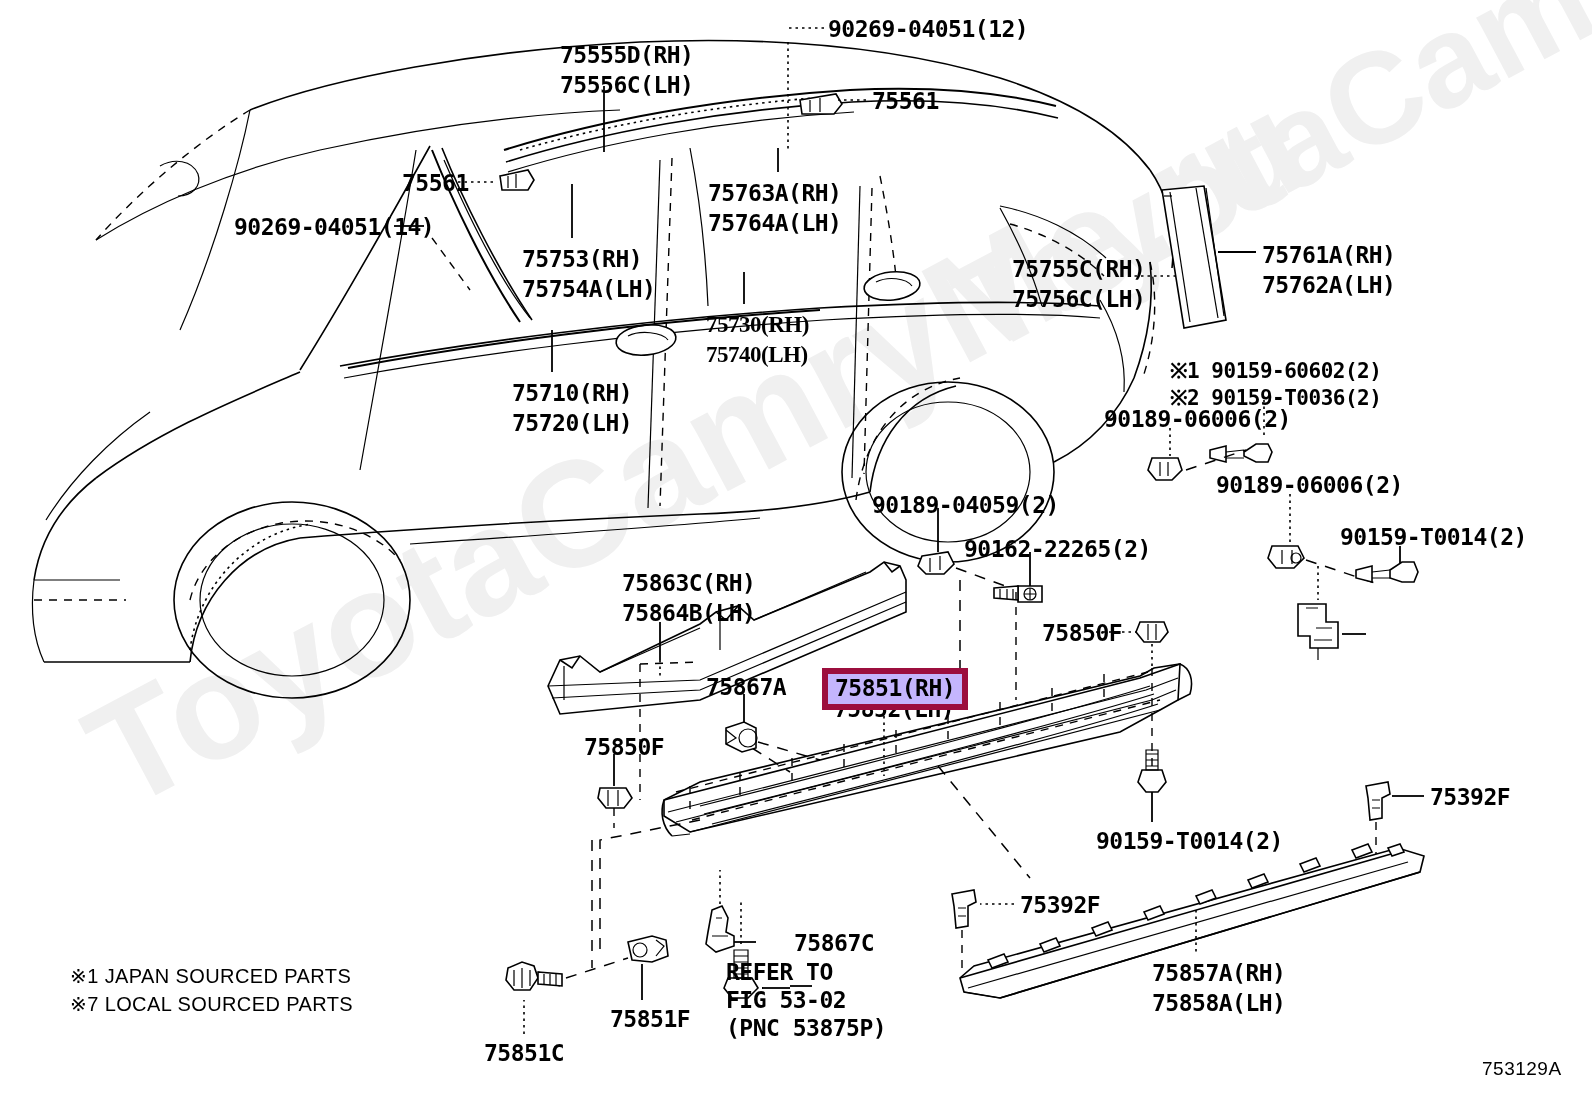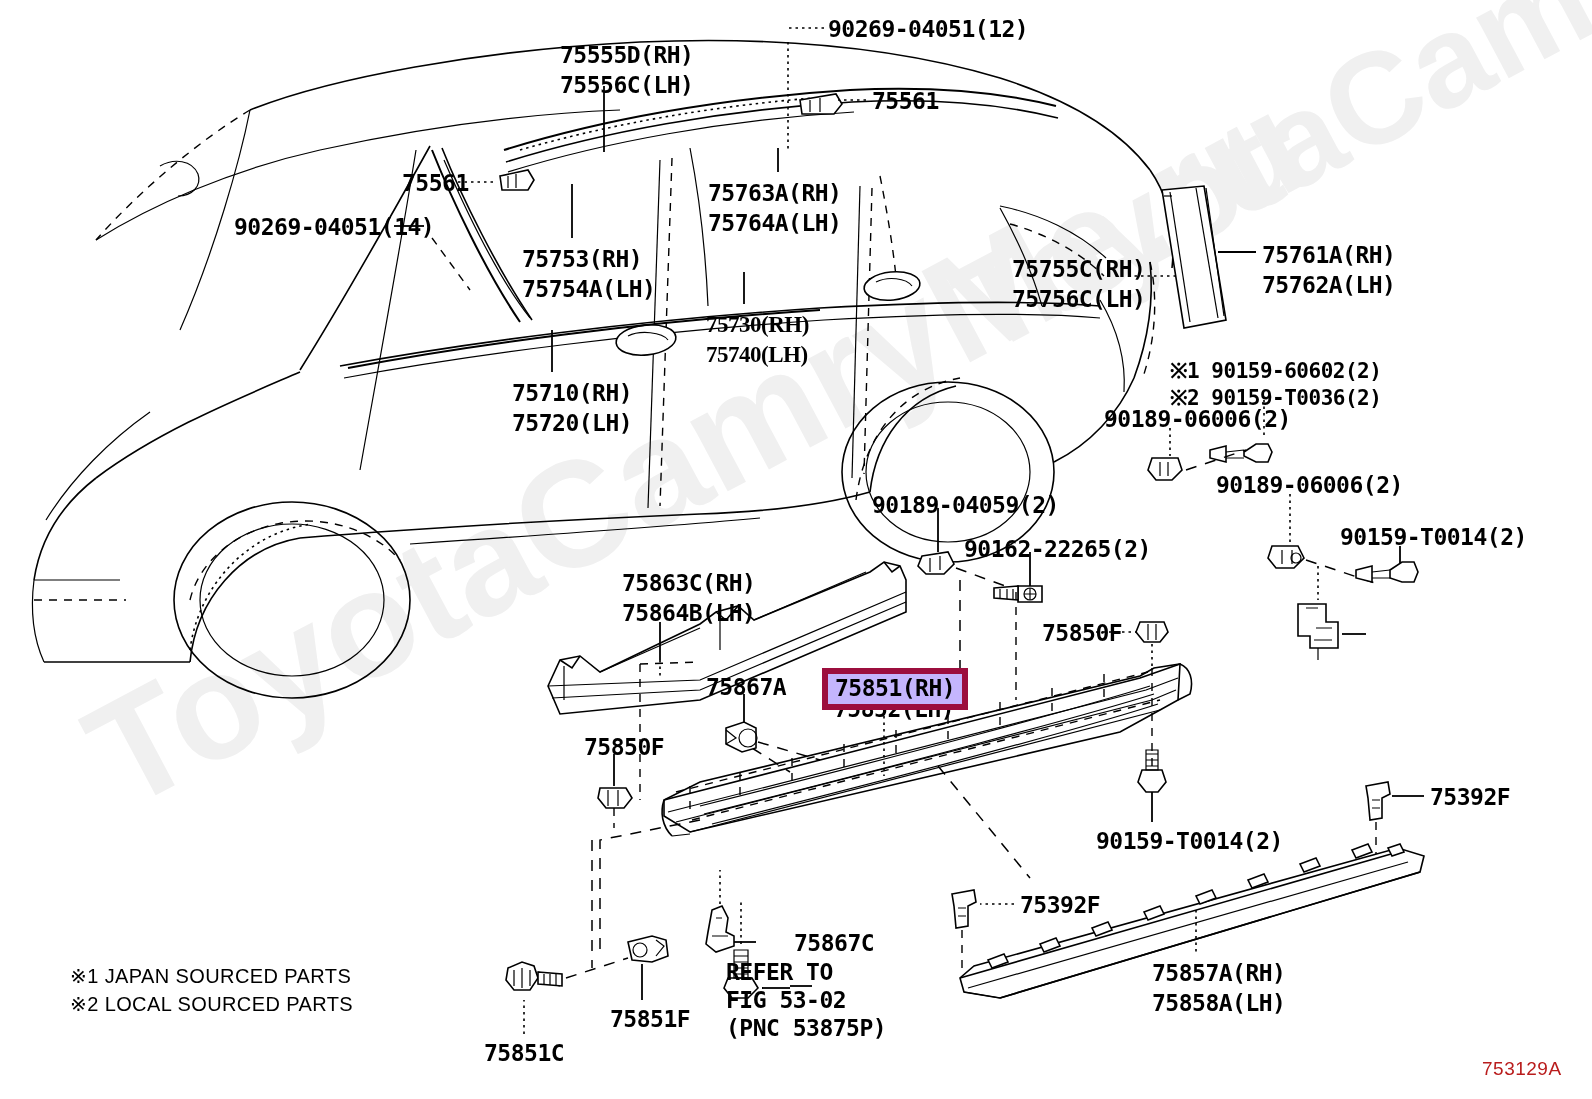--- a/index.html
+++ b/index.html
@@ -41,21 +41,21 @@
     font-weight: 400;
     color: #000000;
     white-space: pre;
     line-height: 28px;
     letter-spacing: 0.4px;
   }
   .figno {
     position: absolute;
     font-family: "Liberation Sans", "DejaVu Sans", sans-serif;
     font-size: 19px;
-    color: #b91c1c;
+    color: #000000;
     letter-spacing: 0.5px;
   }
   .highlight-box {
     position: absolute;
     border: 6px solid #9c0e3e;
     background: #c4b5fd;
     padding: 1px 7px 3px 7px;
     font-family: "DejaVu Sans Mono", "Liberation Mono", monospace;
     font-size: 23px;
     font-weight: 700;
@@ -476,17 +476,17 @@
 (PNC 53875P)</div>
   <div class="lbl two-line" style="left:1152px; top:958px;">75857A(RH)
 75858A(LH)</div>
   <div class="lbl" style="left:610px; top:1006px;">75851F</div>
   <div class="lbl" style="left:484px; top:1040px;">75851C</div>
 
   <div class="lbl" style="left:834px; top:696px;">75852(LH)</div>
   <div class="highlight-box" style="left:822px; top:668px;">75851(RH)</div>
 
   <div class="legend" style="left:70px; top:962px;">※1 JAPAN SOURCED PARTS</div>
-  <div class="legend" style="left:70px; top:990px;">※2 LOCAL SOURCED PARTS</div>
+  <div class="legend" style="left:70px; top:990px;">※7 LOCAL SOURCED PARTS</div>
 
   <div class="figno" style="left:1482px; top:1058px;">753129A</div>
 
 </div>
 
 </body></html>

